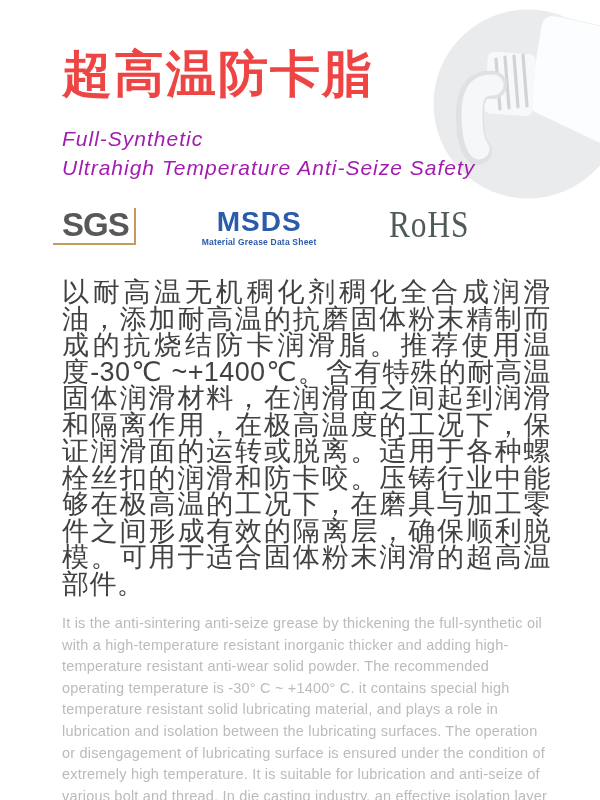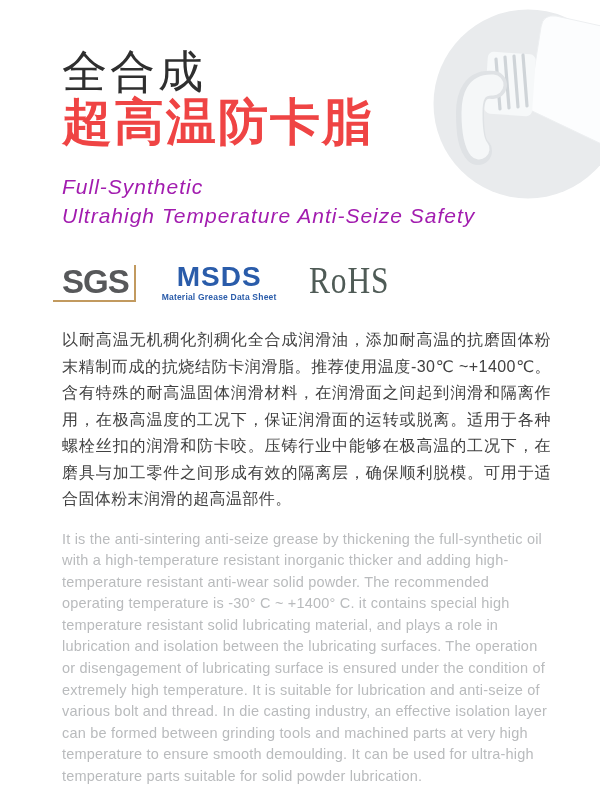--- a/index.html
+++ b/index.html
@@ -41,22 +41,23 @@
     margin-top: 24px;
     font-style: italic;
     font-size: 21px;
     line-height: 29px;
     color: #a21caf;
     letter-spacing: 1px;
   }
   .cert-row {
     margin-top: 26px;
     display: flex;
-    align-items: center;
+    align-items: flex-start;
     height: 54px;
+    gap: 40px;
   }
   .sgs-frame {
     border-right: 2px solid #c29a5f;
     border-bottom: 2px solid #c29a5f;
     padding: 2px 5px 3px 9px;
     margin-left: -9px;
   }
   .sgs-text {
     font-size: 33px;
     line-height: 30px;
@@ -91,21 +92,21 @@
     line-height: 34px;
     color: #4f5b56;
     letter-spacing: 1px;
     transform: scaleX(0.85);
     transform-origin: left bottom;
     padding-bottom: 4px;
   }
   .desc-cn {
     margin-top: 17px;
     width: 489px;
-    font-size: 16px;
+    font-size: 27px;
     line-height: 26.5px;
     color: #414141;
     letter-spacing: 0.4px;
     text-align: justify;
   }
   .desc-en {
     margin-top: 16px;
     width: 486px;
     font-size: 14.5px;
     line-height: 21.6px;
@@ -133,21 +134,20 @@
         <line x1="81" y1="47" x2="85" y2="98"></line>
         <line x1="90" y1="46" x2="94" y2="97"></line>
       </g>
 
       <path d="M60,76 C42,74 37,88 37,104 C37,124 39,136 45,142" fill="none" stroke="#dfe2e5" stroke-width="28" stroke-linecap="round"></path>
       <path d="M60,76 C43,75 39,88 39,104 C39,123 41,134 46,140" fill="none" stroke="#f5f7f8" stroke-width="21" stroke-linecap="round"></path>
     </svg>
   </div>
 
   <div class="content">
-    <h1 class="title-cn">全合成</h1>
     <h2 class="title-cn-accent">超高温防卡脂</h2>
 
     <div class="subtitle-en">
       <div>Full-Synthetic</div>
       <div>Ultrahigh Temperature Anti-Seize Safety</div>
     </div>
 
     <div class="cert-row">
       <div class="sgs-frame">
         <span class="sgs-text">SGS</span>

